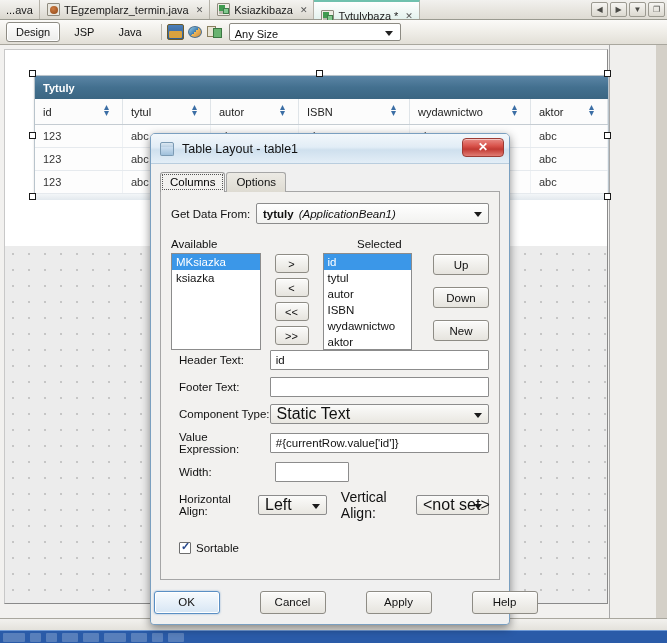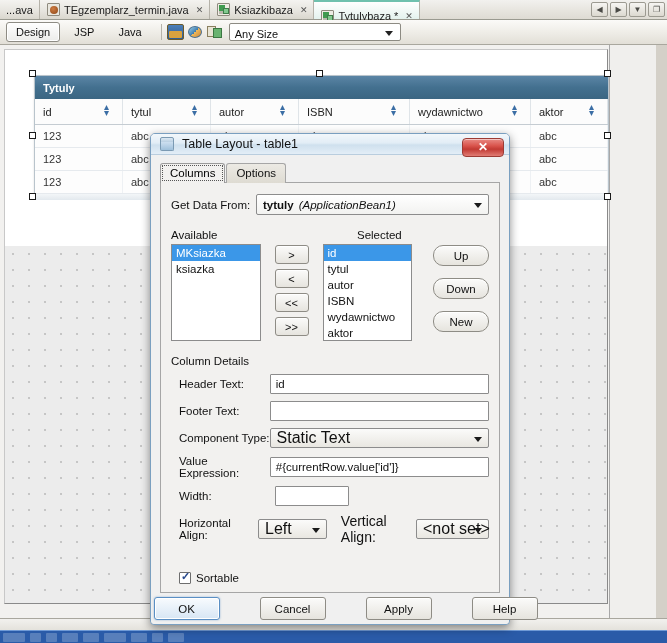--- a/index.html
+++ b/index.html
@@ -249,21 +249,21 @@
     width: 34px; height: 19px;
     background: linear-gradient(to bottom,#fbfbfa,#e6e4de);
     border: 1px solid #8e8c85; border-radius: 3px;
     font-size: 11px; color: #111; display: flex; align-items: center; justify-content: center;
     box-shadow: inset 0 1px 0 #fff;
   }
   .sidebtns { display: flex; flex-direction: column; gap: 12px; padding-top: 1px; margin-left: 7px; }
   .sbtn {
     width: 56px; height: 21px;
     background: linear-gradient(to bottom,#fbfbfa,#e6e4de);
-    border: 1px solid #8e8c85; border-radius: 10px;
+    border: 1px solid #8e8c85; border-radius: 3px;
     font-size: 11.5px; color: #111; display: flex; align-items: center; justify-content: center;
     box-shadow: inset 0 1px 0 #fff;
   }
 
   .details-title { font-size: 11.5px; color: #111; margin: 14px 0 7px 0; }
   .d-row { display: flex; align-items: center; margin-bottom: 7px; }
   .d-lbl { width: 104px; font-size: 11.5px; color: #111; padding-left: 8px; }
   .tinput {
     height: 20px; background: #ffffff; border: 1px solid #8c8c8c; border-radius: 1px;
     font-size: 11.5px; color: #111; display: flex; align-items: center; padding: 0 5px;
@@ -277,21 +277,21 @@
     font-size: 16px; color: #111; position: relative; white-space: nowrap;
   }
   .combo2 .carat {
     position: absolute; right: 6px; top: 8px;
     width: 0; height: 0; border-left: 4px solid transparent; border-right: 4px solid transparent;
     border-top: 5px solid #1a1a1a;
   }
   .align-row { display: flex; align-items: center; margin-bottom: 7px; }
   .va-lbl { font-size: 14px; color: #111; margin: 0 6px 0 14px; }
 
-  .ckrow { display: flex; align-items: flex-start; padding-left: 8px; margin-top: 20px; }
+  .ckrow { display: flex; align-items: flex-start; padding-left: 8px; margin-top: 14px; }
   .ckbox {
     width: 12px; height: 12px; background: #fff; border: 1px solid #6e6e6e; border-radius: 1px;
     margin-right: 5px; position: relative;
   }
   .ckbox::after {
     content: "✓"; position: absolute; left: 1px; top: -3px;
     font-size: 11px; color: #2a4b8d; font-weight: bold;
   }
 
   .dlg-footer {
@@ -540,21 +540,20 @@
             <div class="litem">aktor</div>
           </div>
 
           <div class="sidebtns">
             <div class="sbtn">Up</div>
             <div class="sbtn">Down</div>
             <div class="sbtn">New</div>
           </div>
         </div>
 
-        <div class="details-title">Column Details</div>
 
         <div class="d-row">
           <div class="d-lbl">Header Text:</div>
           <div class="tinput w-full">id</div>
         </div>
 
         <div class="d-row">
           <div class="d-lbl">Footer Text:</div>
           <div class="tinput w-full"></div>
         </div>

